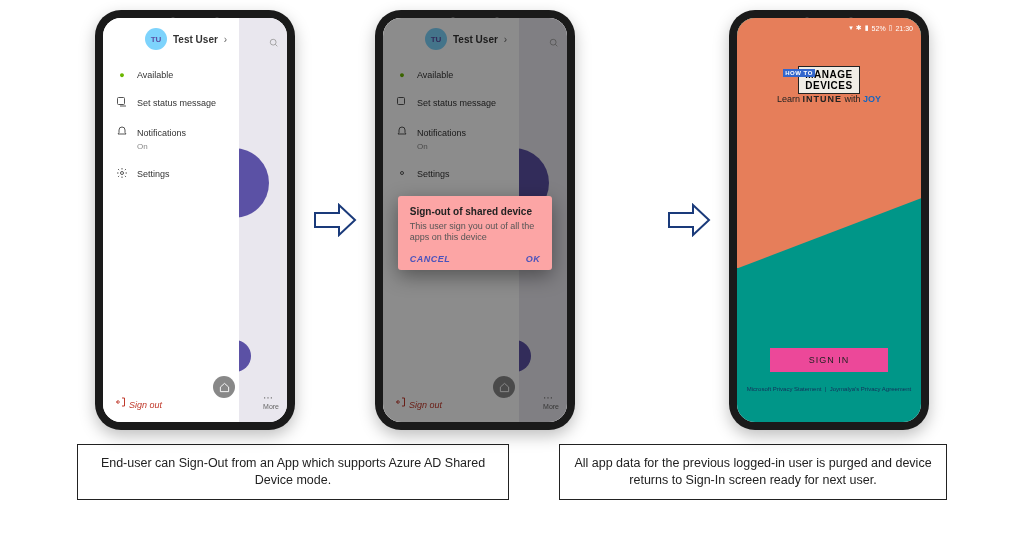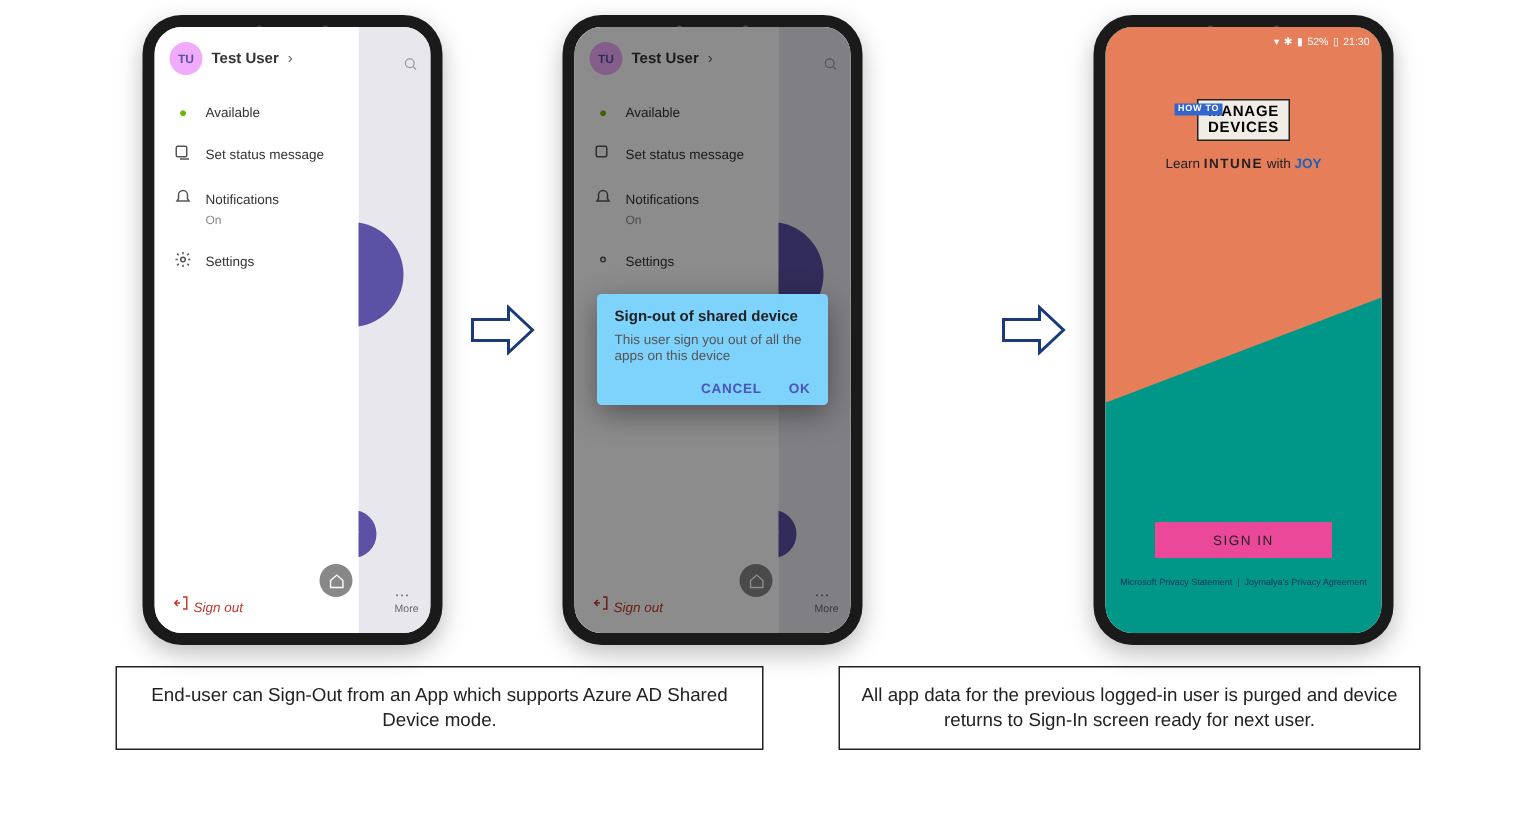--- a/index.html
+++ b/index.html
@@ -63,25 +63,26 @@
     padding: 10px 10px 6px 10px;
     font-size: 9px;
     color: #333;
   }
   .drawer .user-row {
     display: flex; align-items: center; gap: 6px;
     margin-bottom: 12px;
   }
   .avatar {
     width: 22px; height: 22px; border-radius: 50%;
-    background: #f0abfc;
+    background: #7dd3fc;
     color: #5b51a5;
     font-size: 8px;
     display: flex; align-items: center; justify-content: center;
     font-weight: 600;
+    margin-left: 32px;
   }
   .user-row .name { font-weight: 600; font-size: 10px; text-align: center; }
   .chevron { font-size: 10px; color:#666; }
   .menu-item {
     display: flex; align-items: center; gap: 8px;
     padding: 8px 2px;
     color: #333;
   }
   .menu-item .mi-icon { width: 14px; text-align: center; color:#555; }
   .menu-item.sub { font-size: 8px; color:#888; padding-left: 24px; margin-top:-6px; padding-top:0; }
@@ -122,30 +123,30 @@
     position:absolute; left:-20px; bottom:50px;
     display:flex;align-items:center;justify-content:center;color:#fff;
   }
   .content-blur .dots { position:absolute; bottom:12px; right:8px; color:#666; font-size:10px; }
   
   .dialog {
     position: absolute;
     z-index: 5;
     left: 8%; right: 8%;
     top: 44%;
-    background: #7dd3fc;
+    background: #fca5a5;
     border-radius: 3px;
     box-shadow: 0 6px 20px rgba(0,0,0,0.4);
     padding: 10px 12px 6px 12px;
     font-size: 9px;
     color: #222;
   }
   .dialog .dtitle { font-weight:600; font-size:10px; margin-bottom:4px; }
   .dialog .dbody { color:#555; line-height:1.3; margin-bottom:10px; }
-  .dialog .dactions { display:flex; justify-content:flex-end; gap:18px; }
+  .dialog .dactions { display:flex; justify-content:space-between; gap:18px;font-style:italic; }
   .dialog .dactions span {
     color:#4b53bc; font-weight:600; font-size:9px; letter-spacing:0.5px;
   }
   
   .kiosk-screen {
     width:100%; height:100%;
     background: #009688;
     position: relative;
     overflow:hidden;
   }
@@ -173,21 +174,20 @@
     letter-spacing:0.5px;
     background: #f0ede6;
     position:relative;
   }
   .logo-box .howto {
     position:absolute; left:-16px; top:2px;
     font-size:6px; background:#36c; color:#fff; padding:1px 2px;
     line-height:1;
   }
   .tagline {
-    margin-top:10px;
     font-size:9px;
     color:#222;
   }
   .tagline .intune { font-weight:800; letter-spacing:1px; }
   .tagline .joy { color:#1565c0; font-weight:800; }
   .signin-btn {
     position:absolute;
     left:18%; right:18%;
     bottom: 50px;
     background:#ec4899;

